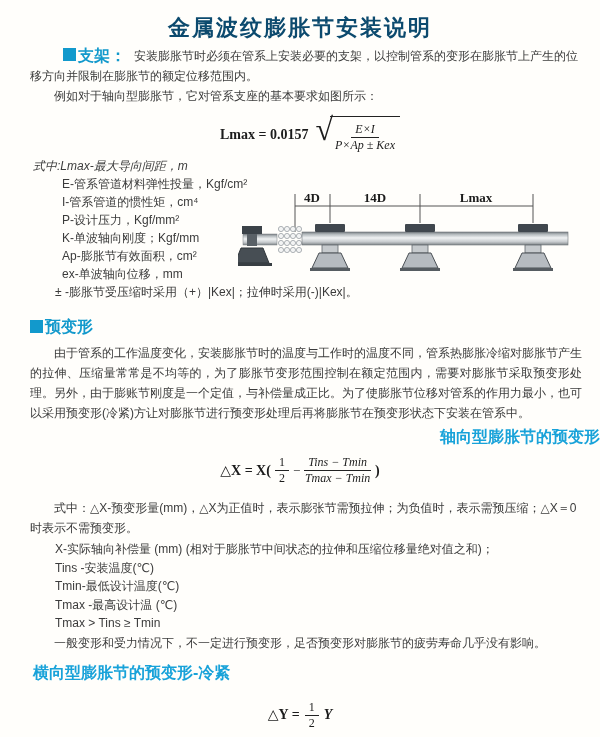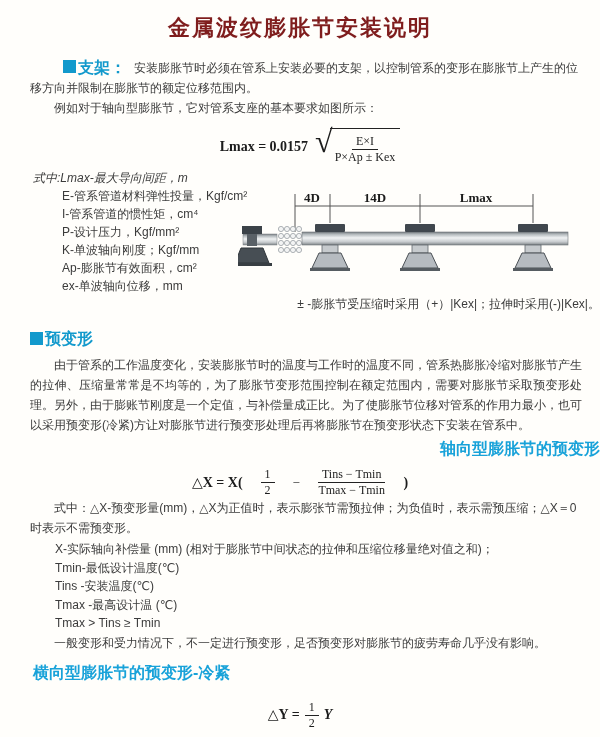--- a/index.html
+++ b/index.html
@@ -3,56 +3,56 @@
 <meta charset="utf-8">
 <style>
   html,body{margin:0;padding:0;background:#fffefb;}
   .page{
     position:relative;width:600px;height:737px;overflow:hidden;
     background:#fffefb;color:#3b3b3b;
     font-family:"Liberation Sans","DejaVu Sans",sans-serif;
     font-size:12px;line-height:20px;
   }
   h1.title{
-    margin:14px 0 16px;text-align:center;color:#7f1d1d;
+    margin:14px 0 4px;text-align:center;color:#0c4a6e;
     font-size:22px;font-weight:bold;letter-spacing:2px;line-height:28px;
   }
   p.body{margin:0 18px 0 30px;}
   .indent{text-indent:24px;}
   .head-para{text-indent:33px;margin-top:8px;}
   .just{text-align:justify;}
   .sq{display:inline-block;width:13px;height:13px;background:#1299cc;vertical-align:-1px;margin-right:2px;}
   .sec-title{color:#1299cc;font-size:16px;font-weight:bold;margin-right:8px;vertical-align:-1px;}
   .sec-h2{margin:16px 22px 6px 30px;color:#1299cc;font-size:16px;font-weight:bold;line-height:20px;}
   .sub{color:#18a2d9;font-size:16px;font-weight:bold;line-height:20px;}
   .axial{margin:4px 0 2px 53px;text-align:right;}
   .lateral{margin:10px 0 17px 33px;}
 
   
   .formula{display:flex;justify-content:center;align-items:center;
     font-family:"Liberation Serif","DejaVu Serif",serif;color:#1c1c1c;}
   .f1{margin:10px 0 2px;gap:7px;padding-left:20px;}
-  .f2{margin:8px 0 0;gap:18px;}
+  .f2{margin:8px 0 12px;gap:4px;}
   .f3{margin:6px 0 6px;gap:5px;}
   .f-bold{font-weight:bold;font-size:14px;}
   .sqrt{display:inline-flex;align-items:flex-start;}
   .rad{font-size:32px;line-height:26px;margin-right:-3px;}
   .underroot{border-top:1.5px solid #222;padding:2px 5px 0;}
   .frac{display:inline-flex;flex-direction:column;align-items:center;
     font-size:12px;line-height:15px;}
-  .frac.it{justify-content:center;}
+  .frac.it{font-style:italic;justify-content:center;}
   .frac .num{border-bottom:1px solid #222;padding:0 4px 0;}
   .frac .den{padding-top:0;}
   .op{font-size:13px;}
   .f-yvar{font-weight:bold;font-size:14px;font-style:italic;}
 
   
   .defs{margin:4px 0 0 62px;line-height:18px;}
   .defs .d0{margin-left:-29px;font-style:italic;}
-  .defs .dpm{margin-left:-7px;text-align:right;}
+  .defs .dpm{margin-left:-7px;}
   .defs2{margin:2px 0 0 55px;line-height:18.5px;}
 
   
   .diagram{position:absolute;left:238px;top:190px;}
   .dimlabel{font-family:"Liberation Serif","DejaVu Serif",serif;font-weight:bold;font-size:13px;fill:#1c1c1c;}
 </style>
 </head>
 <body>
 
 <div class="page">
@@ -177,22 +177,22 @@
       <span class="num">Tins − Tmin</span>
       <span class="den">Tmax − Tmin</span>
     </span>
     <span class="f-bold">)</span>
   </div>
 
   <p class="body indent">式中：△X-预变形量(mm)，△X为正值时，表示膨张节需预拉伸；为负值时，表示需预压缩；△X＝0时表示不需预变形。</p>
 
   <div class="defs2">
     <div>X-实际轴向补偿量 (mm) (相对于膨胀节中间状态的拉伸和压缩位移量绝对值之和)；</div>
+    <div>Tins -安装温度(℃)</div>
     <div>Tmin-最低设计温度(℃)</div>
-    <div>Tins -安装温度(℃)</div>
     <div>Tmax -最高设计温 (℃)</div>
     <div>Tmax &gt; Tins ≥ Tmin</div>
   </div>
   <p class="body indent">一般变形和受力情况下，不一定进行预变形，足否预变形对膨胀节的疲劳寿命几乎没有影响。</p>
 
   <h3 class="sub lateral">横向型膨胀节的预变形-冷紧</h3>
 
   <div class="formula f3">
     <span class="f-bold">△Y =</span>
     <span class="frac">

